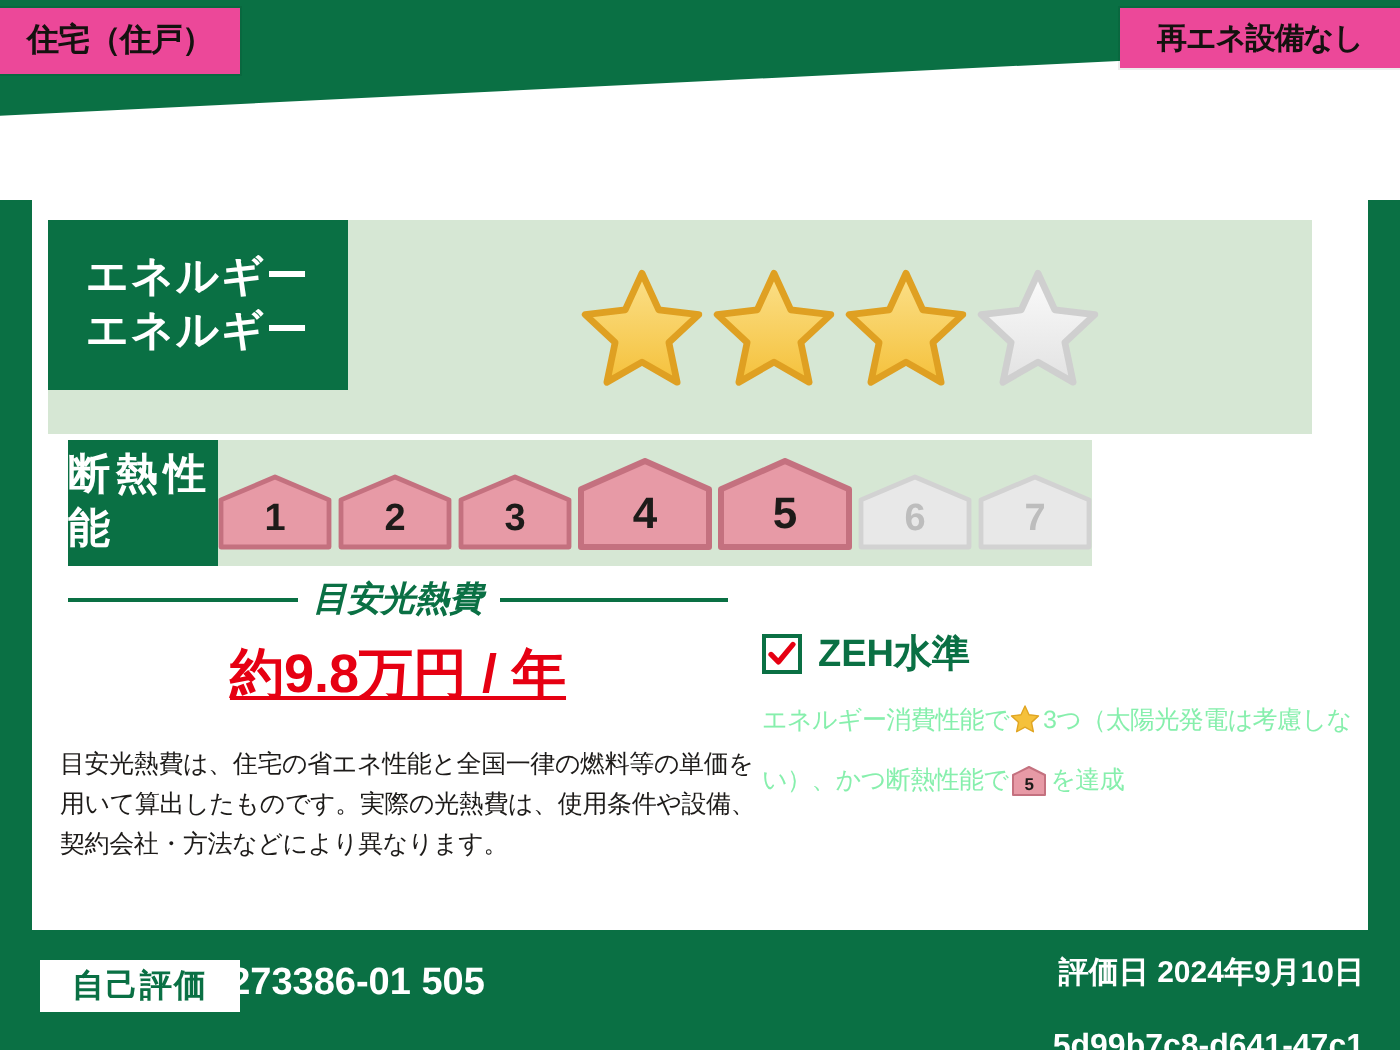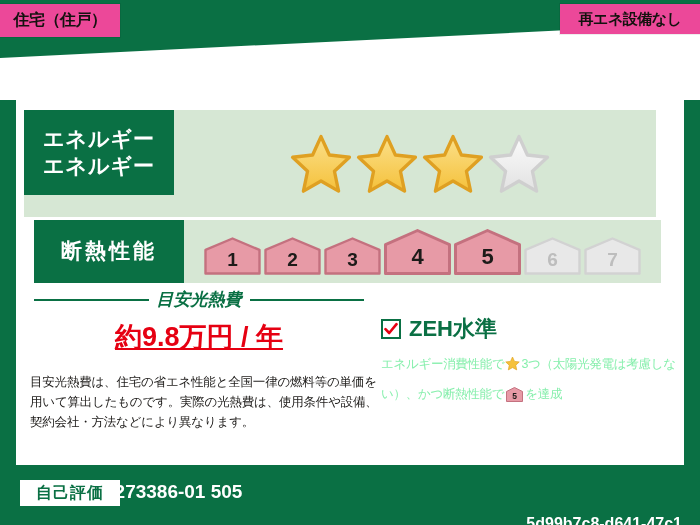--- a/index.html
+++ b/index.html
@@ -48,21 +48,21 @@
     display:flex;flex-direction:column;align-items:center;justify-content:center;
     box-sizing:border-box;
   }
   .perf-label span{display:block;line-height:1.25;}
   .perf-body{flex:1;display:flex;align-items:center;}
 
   #row-energy{left:24px;top:110px;width:632px;height:107px;}
   #row-energy .perf-label{width:150px;height:85px;font-size:21px;letter-spacing:1px;}
   #row-energy .perf-body{justify-content:center;padding-left:10px;}
 
-  #row-insul{left:34px;top:220px;width:627px;height:63px;}
+  #row-insul{left:34px;top:220px;width:512px;height:63px;}
   #row-insul .perf-label{width:150px;height:63px;font-size:21px;letter-spacing:3px;}
   #row-insul .perf-body{justify-content:center;}
 
   
   .stars{display:flex;align-items:flex-end;gap:4px;}
   .star{display:block;}
 
   
   .houses{display:flex;align-items:flex-end;gap:3px;}
   .house{
@@ -87,21 +87,21 @@
     font-size:12.5px;line-height:20px;color:#1d1b19;letter-spacing:-0.2px;
   }
 
   
   #zeh-wrap{position:absolute;left:381px;top:314px;width:295px;}
   .zeh-head{display:flex;align-items:center;gap:8px;}
   .zeh-check{
     width:20px;height:20px;border:2px solid #0a7044;background:#ffffff;
     display:flex;align-items:center;justify-content:center;box-sizing:border-box;
   }
-  .zeh-title{font-size:22px;font-weight:bold;color:#0a7044;letter-spacing:0px;}
+  .zeh-title{font-size:19px;font-weight:bold;color:#0a7044;letter-spacing:0px;}
   #zeh-note{
     margin-top:7px;font-size:12.5px;line-height:27px;color:#86efac;letter-spacing:-0.3px;
   }
   .inline-star{vertical-align:-3px;margin:0 1px;}
   .inline-house{display:inline-block;vertical-align:-4px;margin:0 2px;}
 
   
   #footer{position:absolute;left:0;top:465px;width:700px;height:60px;color:#ffffff;}
   #eval-badge{
     position:absolute;left:20px;top:15px;height:26px;padding:0 16px;background:#ffffff;
@@ -254,16 +254,17 @@
           </svg></span><span>3つ（太陽光発電は考慮しない）、かつ断熱性能で</span><span class="inline-house"><svg width="17" height="15" viewBox="0 0 34 30" aria-hidden="true">
             <polygon points="17,1 33,9 33,29 1,29 1,9" fill="#e79aa6" stroke="#c4717f" stroke-width="2" stroke-linejoin="round"></polygon>
             <text x="17" y="24" text-anchor="middle" font-family="Liberation Sans, sans-serif" font-size="17" font-weight="bold" fill="#1d1b19">5</text>
           </svg></span><span>を達成</span>
     </div>
   </div>
 
   <div id="footer">
     <div id="eval-badge">自己評価</div>
     <div id="eval-number">0273386-01 505</div>
+    <div id="eval-date">評価日 2024年9月10日</div>
     <div id="eval-hash">5d99b7c8-d641-47c1</div>
   </div>
 
 </div>
 
 </body></html>

